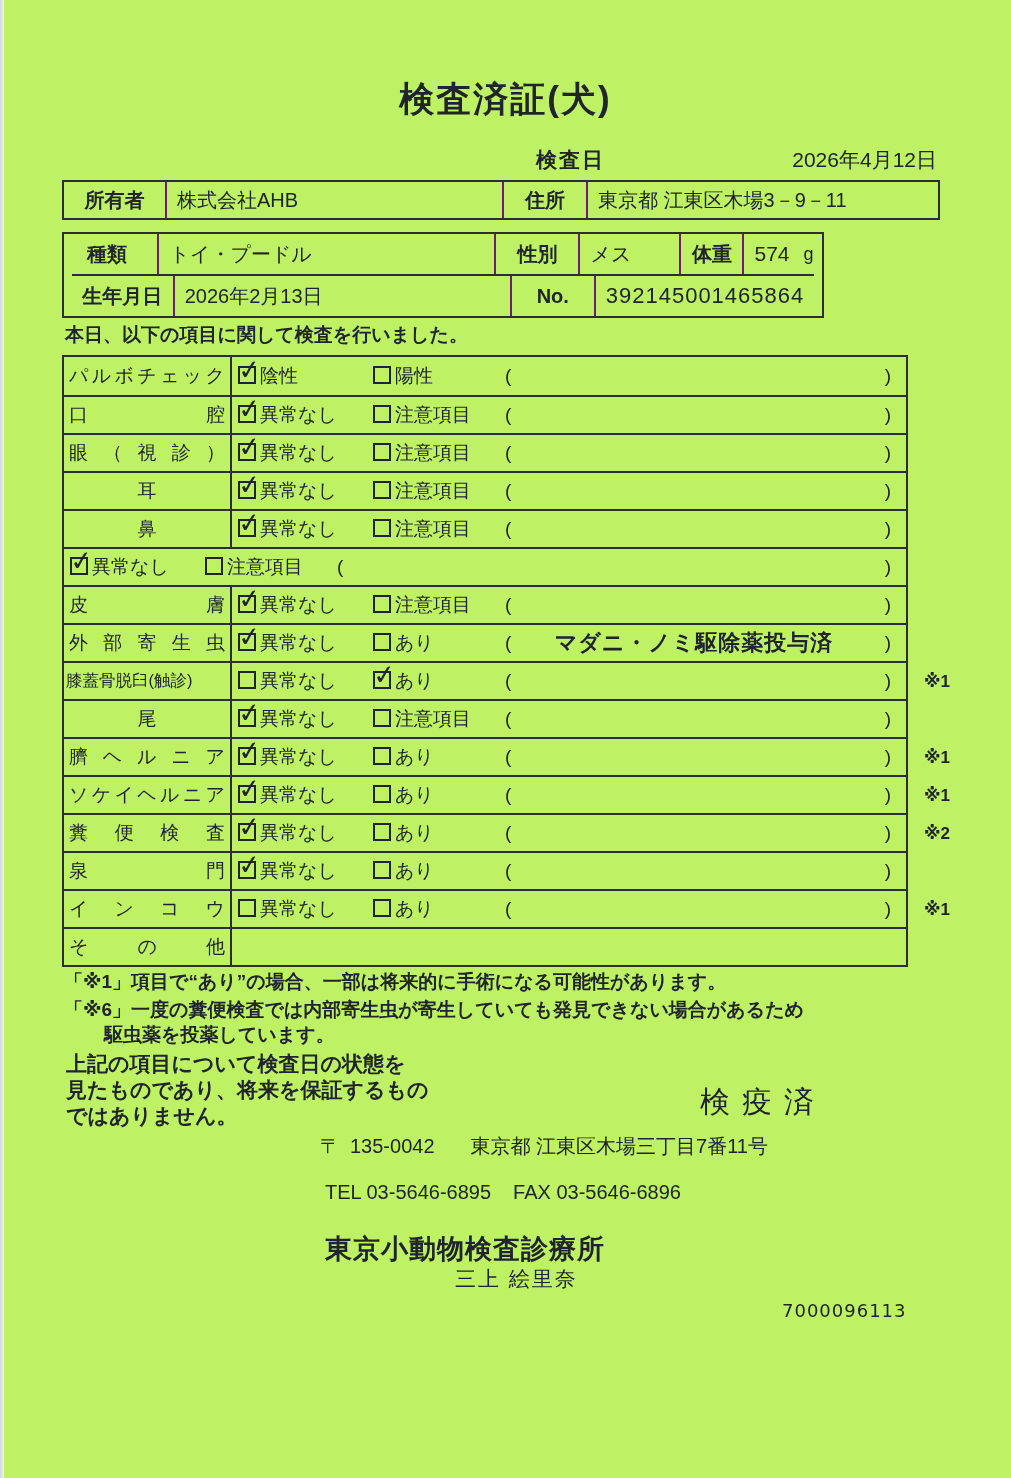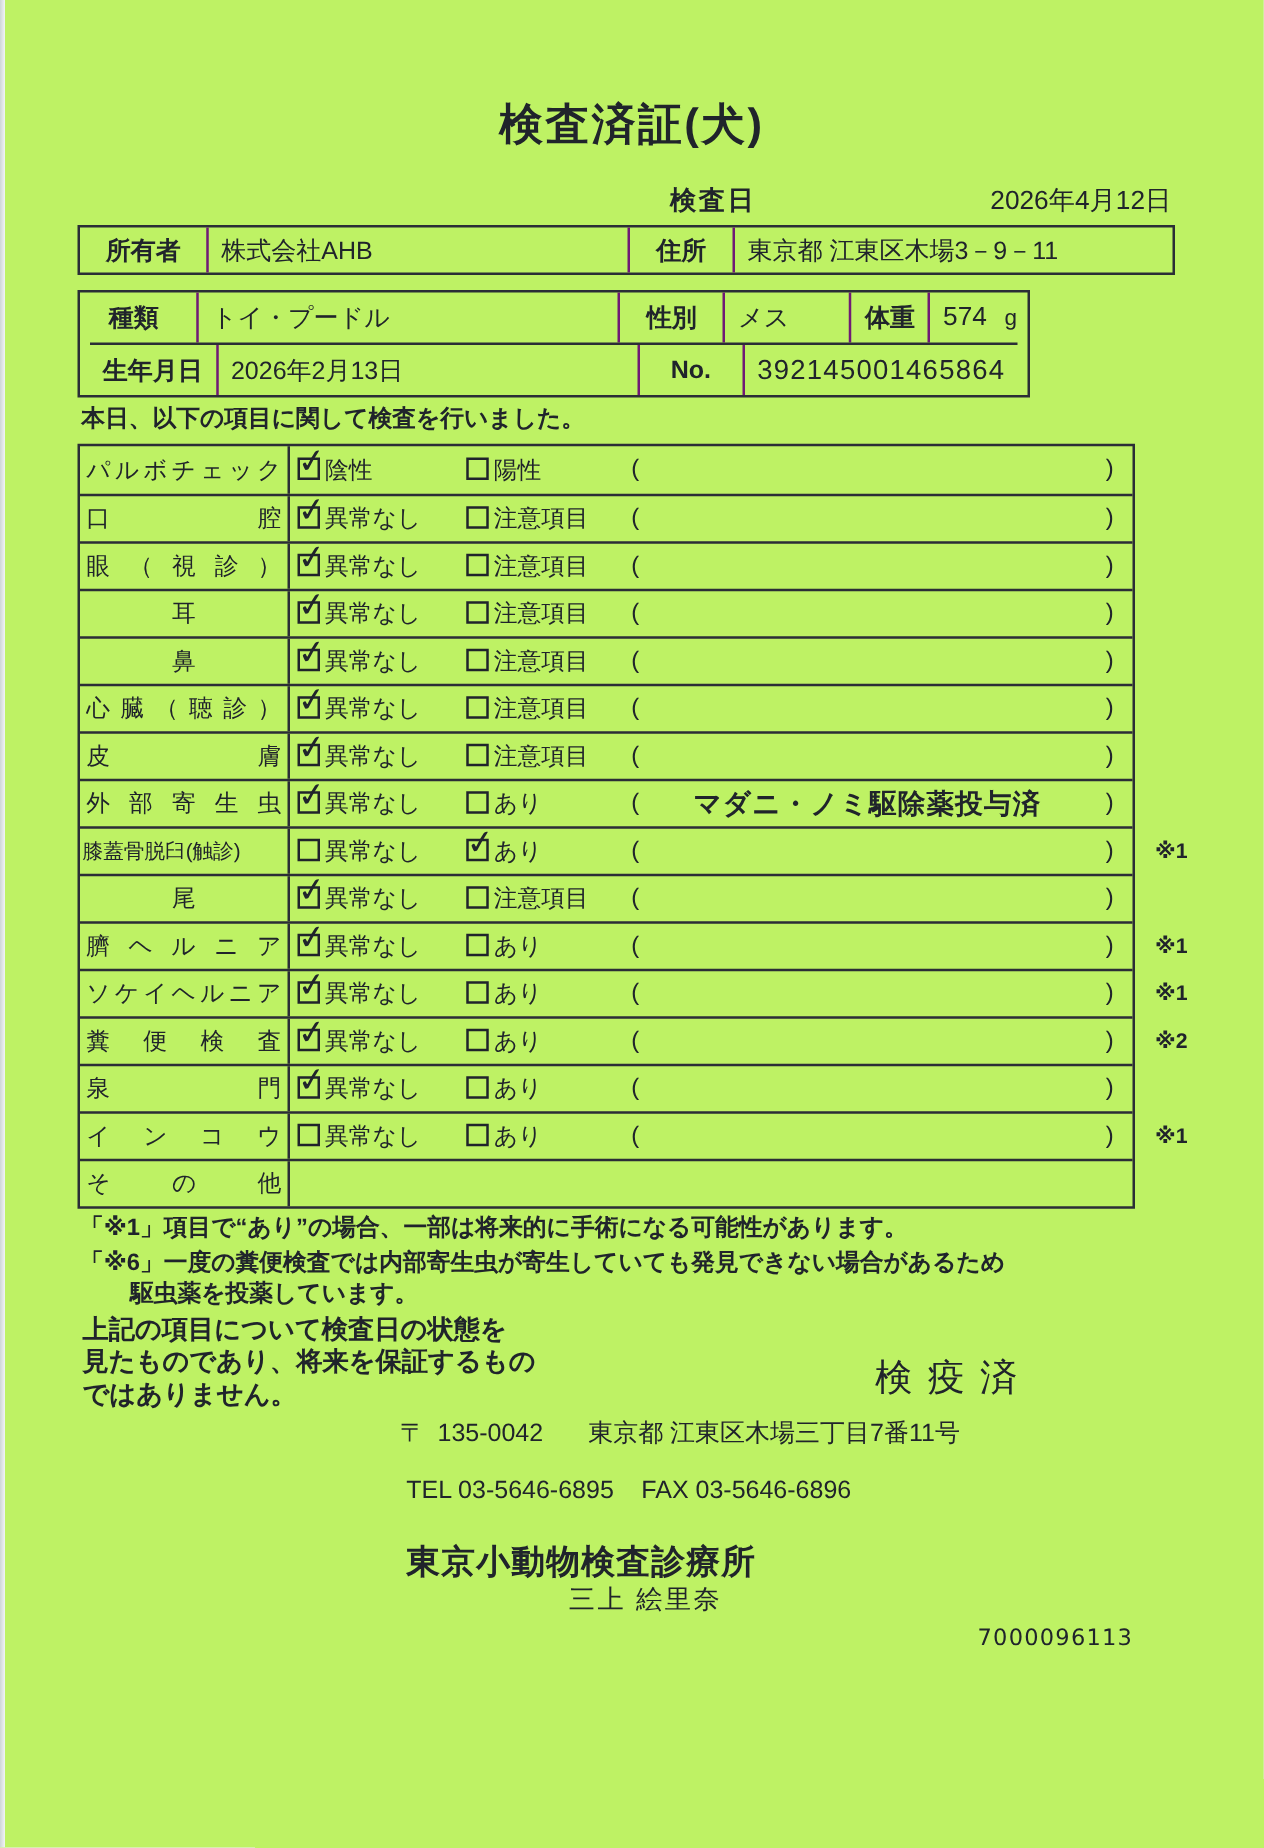--- a/index.html
+++ b/index.html
@@ -192,23 +192,20 @@
       <div class="rcontent">
         <span class="opt1"><span class="cb checked"><span class="tick">✓</span></span><span class="ot">異常なし</span></span>
         <span class="opt2"><span class="cb"></span><span class="ot">注意項目</span></span>
         <span class="popen">(</span>
         <span class="ptext"></span>
         <span class="pclose">)</span>
       </div>
 
     </div>
       <div class="crow">
-      <div class="rlabel justify">
-          <span>心臓（聴診）</span>
-        </div>
       <div class="rcontent">
         <span class="opt1"><span class="cb checked"><span class="tick">✓</span></span><span class="ot">異常なし</span></span>
         <span class="opt2"><span class="cb"></span><span class="ot">注意項目</span></span>
         <span class="popen">(</span>
         <span class="ptext"></span>
         <span class="pclose">)</span>
       </div>
 
     </div>
       <div class="crow">

